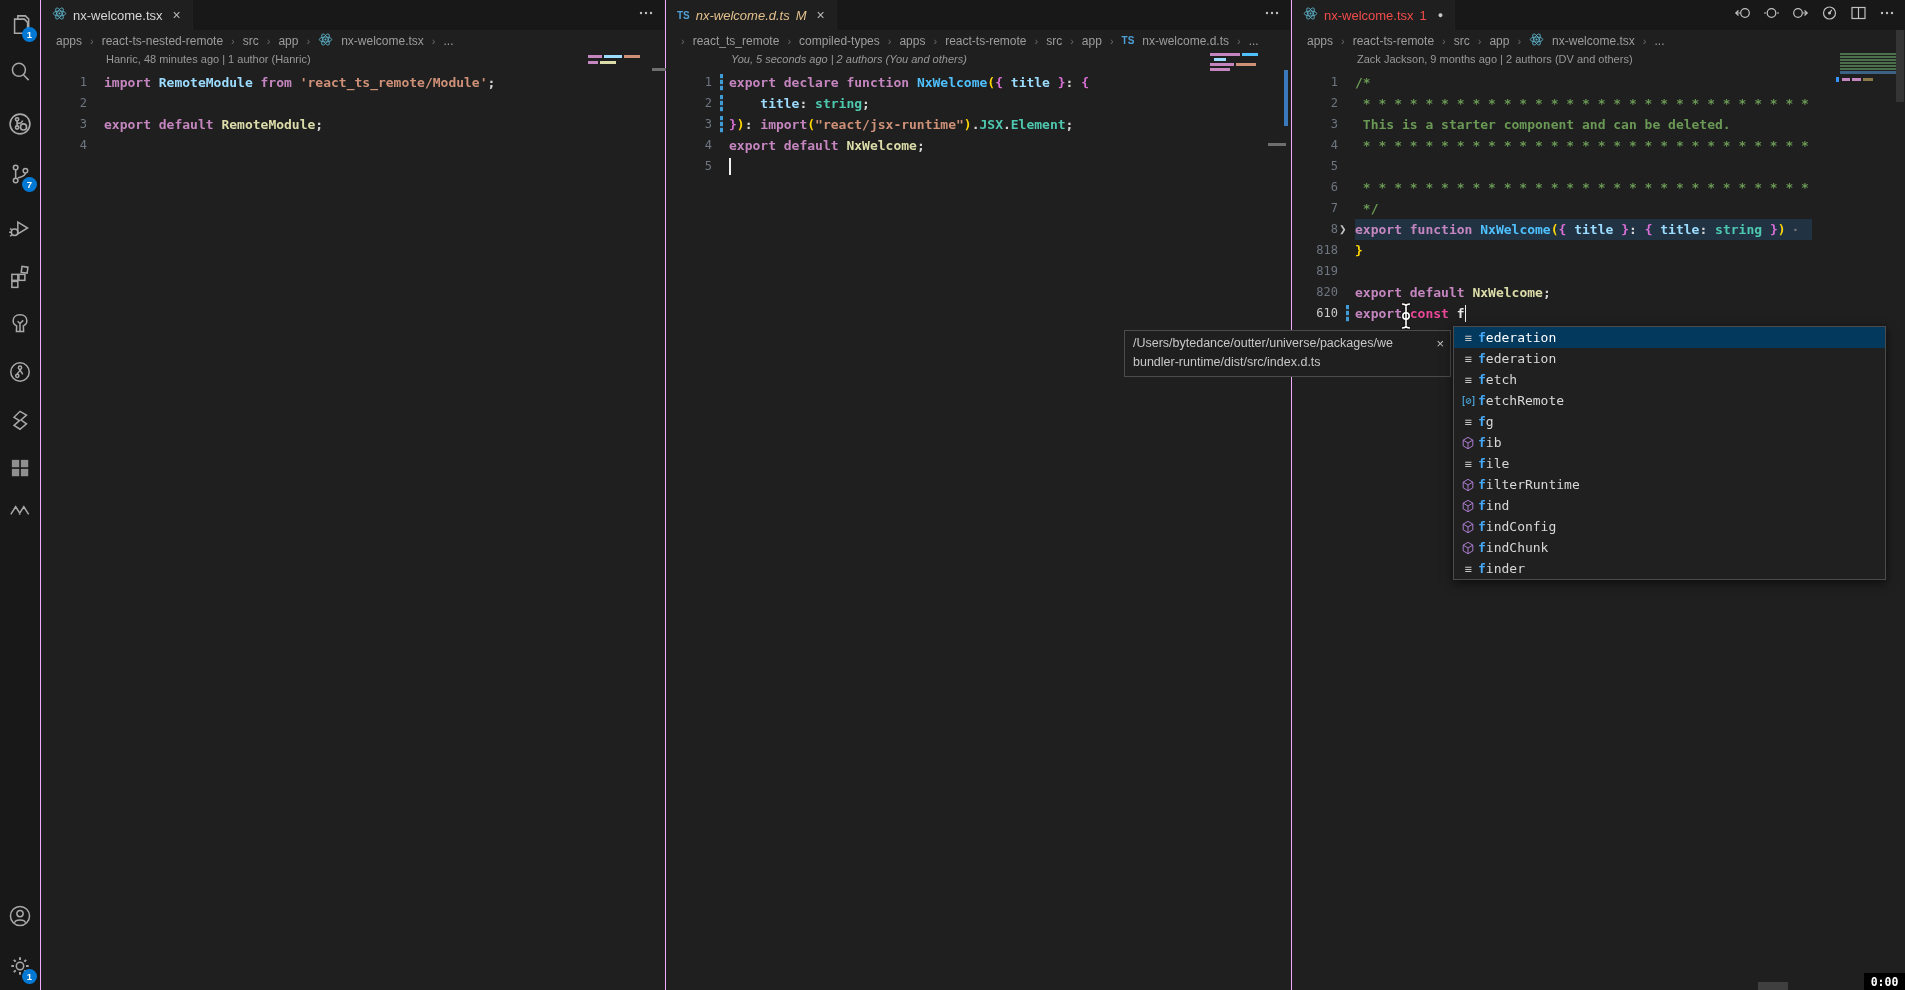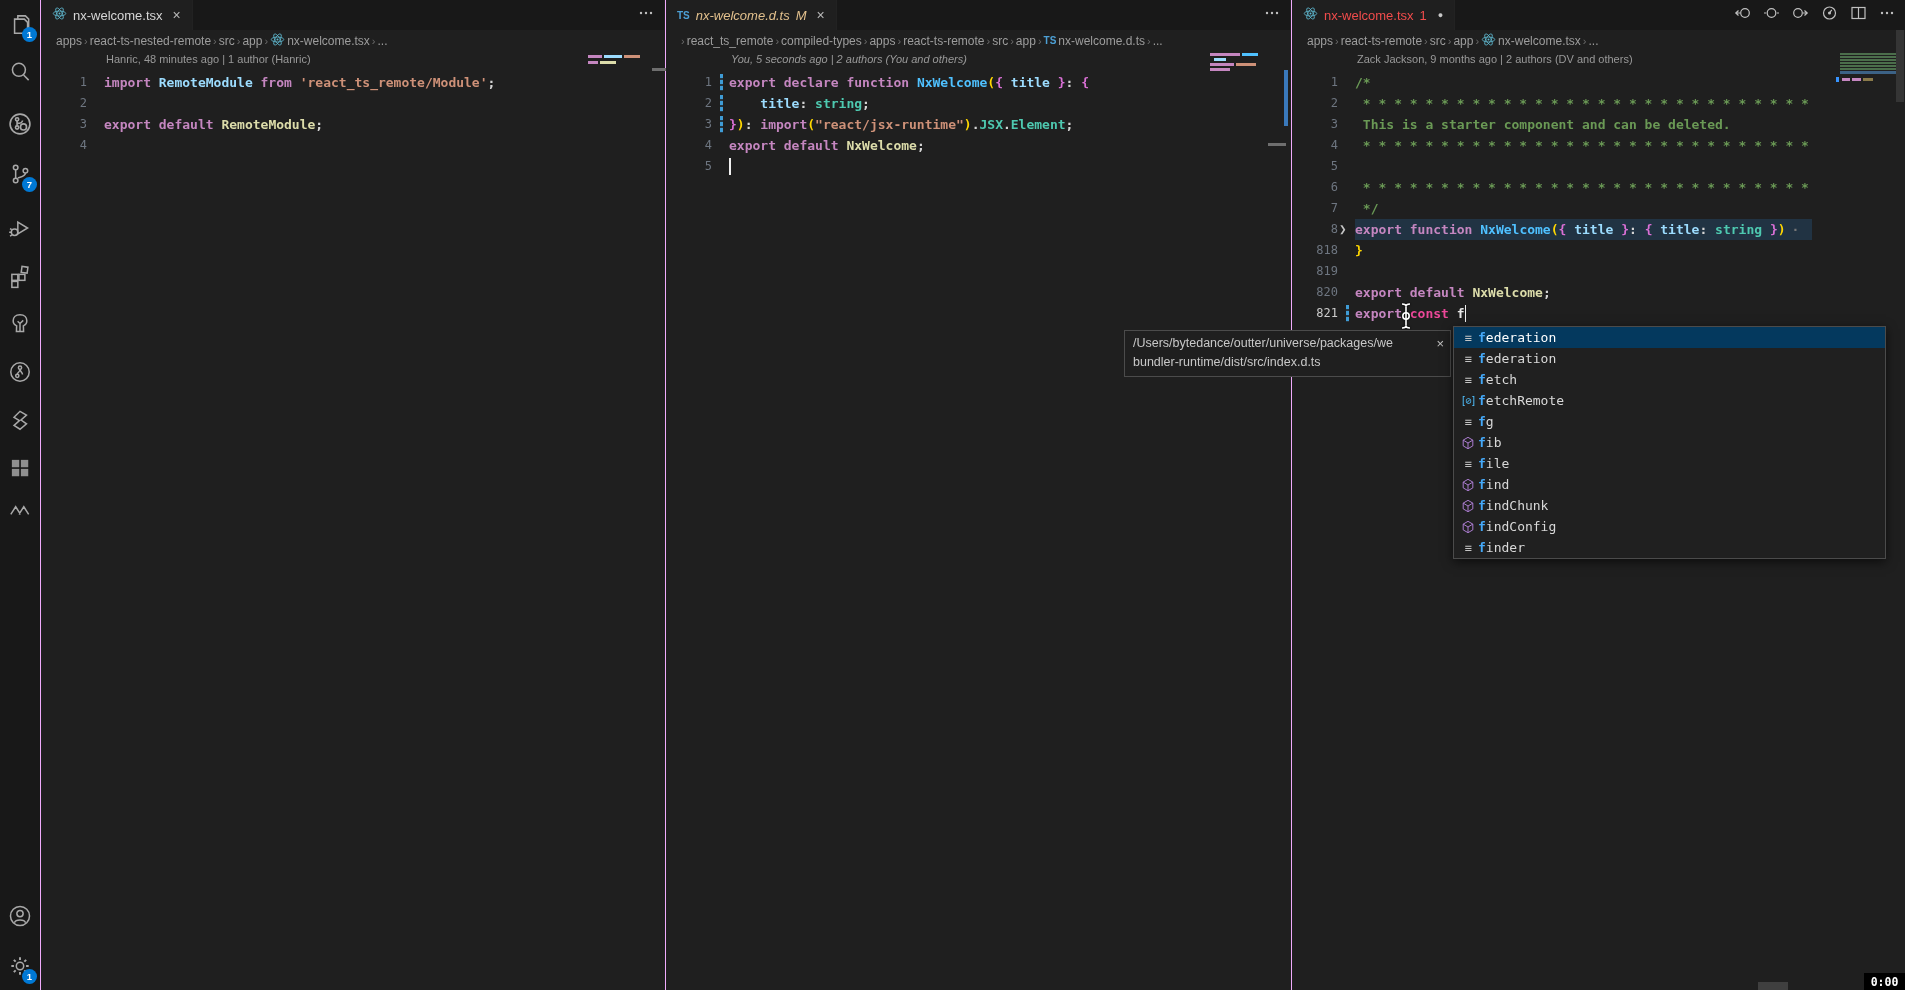--- a/index.html
+++ b/index.html
@@ -15,21 +15,21 @@
   .pane{position:absolute;top:0;height:990px;background:#1f1f1f;border-left:1px solid #f0abfc;box-sizing:border-box;}
   .tabbar{position:absolute;top:0;left:0;right:0;height:30px;background:#181818;display:flex;align-items:stretch;}
   .tab{display:flex;align-items:center;gap:6px;padding:0 11px;background:#1f1f1f;font-size:13px;color:#d6d6d6;border-right:1px solid #222;}
   .tab .close{color:#b8b8b8;font-size:14px;margin-left:4px;}
   .tab .dirty{color:#c9c9c9;font-size:9px;margin-left:5px;}
   .tab-actions{margin-left:auto;display:flex;align-items:center;gap:12px;padding-right:10px;color:#c9c9c9;}
   .tab-actions svg{stroke:#c0c0c0;fill:none;stroke-width:1.2;}
   .react-ic svg{stroke:#5fb8cf;fill:none;}
   .ts-ic{color:#4da0d6;font-weight:bold;font-size:10px;letter-spacing:0;}
   .breadcrumb{position:absolute;top:30px;left:0;right:0;height:21px;display:flex;align-items:center;font-size:12px;color:#9d9d9d;
-              padding-left:15px;gap:2px;white-space:nowrap;overflow:hidden;}
+              padding-left:15px;gap:8px;white-space:nowrap;overflow:hidden;}
   .crumb-sep{color:#6b6b6b;font-size:11px;}
   .crumb{cursor:pointer;}
   .codelens{position:absolute;font-size:11px;color:#999999;cursor:pointer;}
   
   .code-line{position:absolute;height:21px;line-height:21px;}
   .gutter-num{position:absolute;left:0;width:46px;text-align:right;color:#6e7681;
               font-family:"DejaVu Sans Mono","Liberation Mono",monospace;font-size:12px;}
   .gutter-num.active{color:#cccccc;}
   .mod-bar{position:absolute;left:54px;top:2px;width:3px;height:17px;
            background:repeating-linear-gradient(180deg,#3f9cd6 0 4px,rgba(63,156,214,.2) 4px 6px);}
@@ -400,21 +400,21 @@
         </div>
         <div class="code-line" style="top: 261px; left: 0px; right: 0px;">
           <span class="gutter-num">819</span>
           <span class="code-text"></span>
         </div>
         <div class="code-line" style="top: 282px; left: 0px; right: 0px;">
           <span class="gutter-num">820</span>
           <span class="code-text"><span class="tok-kw">export </span><span class="tok-kw">default </span><span class="tok-yl">NxWelcome</span><span class="tok-pu">;</span></span>
         </div>
         <div class="code-line" style="top: 303px; left: 0px; right: 0px;">
-          <span class="gutter-num active">821</span>
+          <span class="gutter-num active">610</span>
           <span class="mod-bar"></span>
           <span class="code-text"><span class="tok-kw">export </span><span class="tok-kb">const </span><span class="tok-wh">f</span><span class="caret"></span></span>
         </div>
       </section>
     </div>
 
   <div class="details">
     <span class="close">×</span>
     <span class="l1">/Users/bytedance/outter/universe/packages/we</span>
     <span class="l1">bundler-runtime/dist/src/index.d.ts</span>
@@ -450,35 +450,42 @@
       </div>
       <div class="sg-row">
         <span class="sg-ic">≡</span>
         <span><span class="sg-match">f</span>ile</span>
       </div>
       <div class="sg-row">
         <span class="sg-ic"><svg width="14" height="14" viewBox="0 0 16 16">
             <path d="M8 1.5l5.5 3.2v6.6L8 14.5l-5.5-3.2V4.7z"></path>
             <path d="M2.5 4.7L8 8l5.5-3.3M8 8v6.5"></path>
           </svg></span>
+        <span><span class="sg-match">f</span>ilterRuntime</span>
+      </div>
+      <div class="sg-row">
+        <span class="sg-ic"><svg width="14" height="14" viewBox="0 0 16 16">
+            <path d="M8 1.5l5.5 3.2v6.6L8 14.5l-5.5-3.2V4.7z"></path>
+            <path d="M2.5 4.7L8 8l5.5-3.3M8 8v6.5"></path>
+          </svg></span>
         <span><span class="sg-match">f</span>ind</span>
+      </div>
+      <div class="sg-row">
+        <span class="sg-ic"><svg width="14" height="14" viewBox="0 0 16 16">
+            <path d="M8 1.5l5.5 3.2v6.6L8 14.5l-5.5-3.2V4.7z"></path>
+            <path d="M2.5 4.7L8 8l5.5-3.3M8 8v6.5"></path>
+          </svg></span>
+        <span><span class="sg-match">f</span>indConfig</span>
       </div>
       <div class="sg-row">
         <span class="sg-ic"><svg width="14" height="14" viewBox="0 0 16 16">
             <path d="M8 1.5l5.5 3.2v6.6L8 14.5l-5.5-3.2V4.7z"></path>
             <path d="M2.5 4.7L8 8l5.5-3.3M8 8v6.5"></path>
           </svg></span>
         <span><span class="sg-match">f</span>indChunk</span>
-      </div>
-      <div class="sg-row">
-        <span class="sg-ic"><svg width="14" height="14" viewBox="0 0 16 16">
-            <path d="M8 1.5l5.5 3.2v6.6L8 14.5l-5.5-3.2V4.7z"></path>
-            <path d="M2.5 4.7L8 8l5.5-3.3M8 8v6.5"></path>
-          </svg></span>
-        <span><span class="sg-match">f</span>indConfig</span>
       </div>
       <div class="sg-row">
         <span class="sg-ic">≡</span>
         <span><span class="sg-match">f</span>inder</span>
       </div>
     </div>
 
   <div class="hscroll"></div>
 
   <div class="rec-badge">0:00</div>

